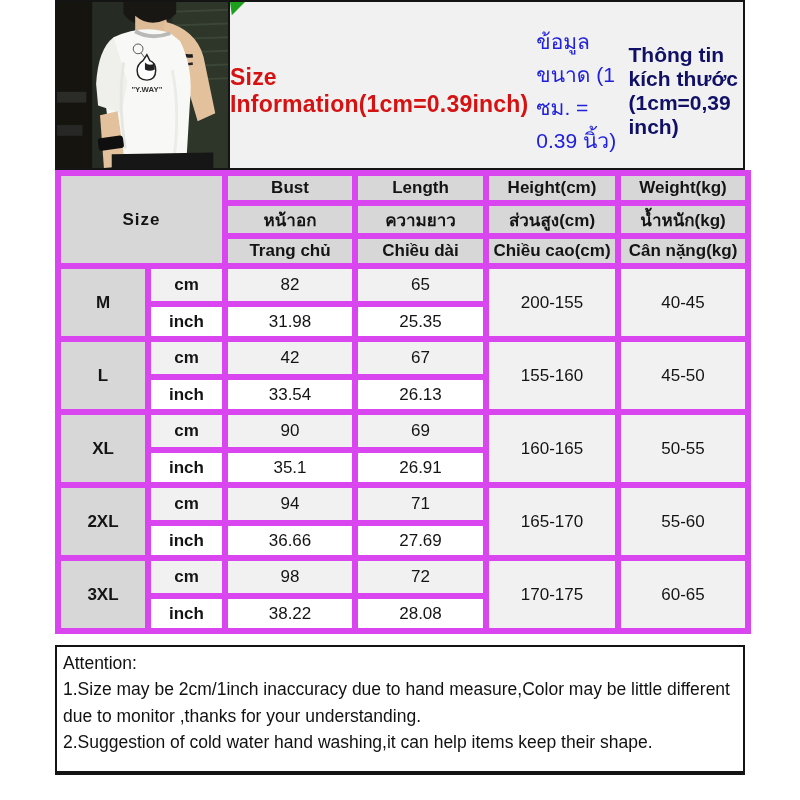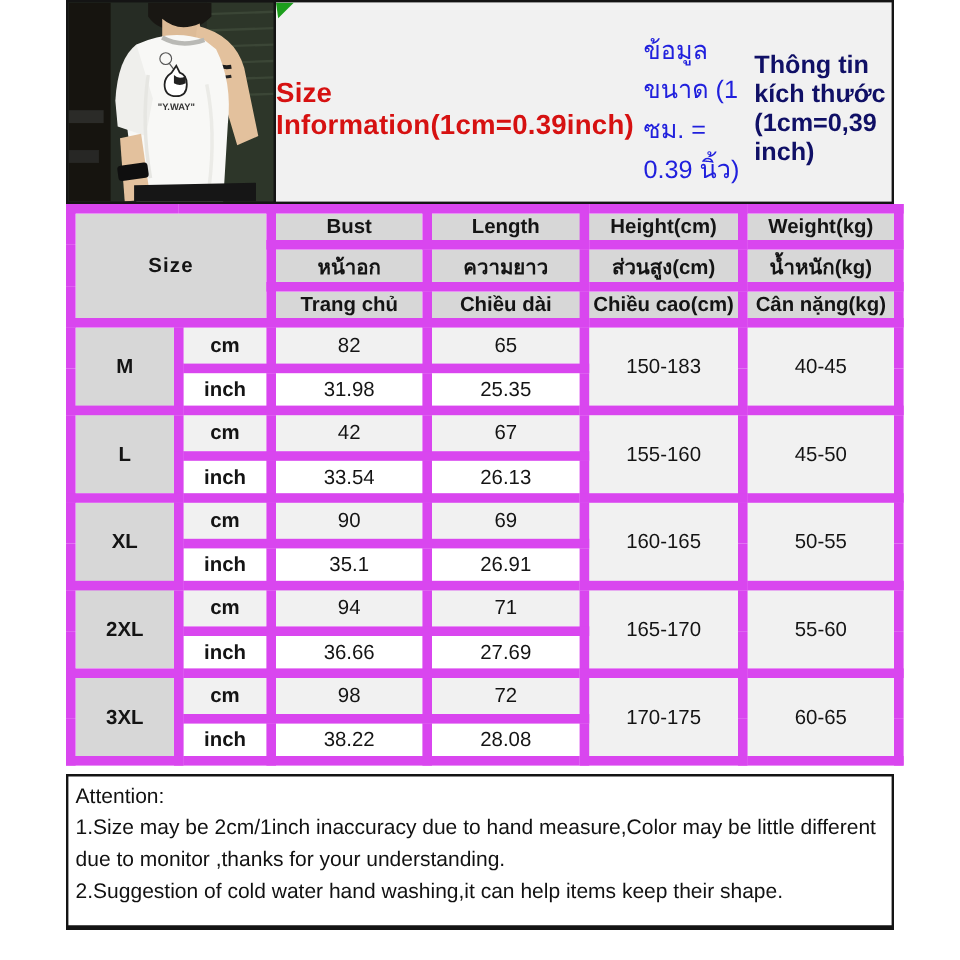--- a/index.html
+++ b/index.html
@@ -33,21 +33,21 @@
   .t-th { color:#2020dd; font-weight:normal; font-size:21px; }
   .t-vi { color:#101066; font-weight:bold; font-size:21px; }
 
   
   .size-table {
     position:absolute; left:55px; top:170px; width:690px;
     border-collapse:collapse; table-layout:fixed;
     border:3px solid #141414;
   }
   .size-table td {
-    border:8px solid #d946ef; text-align:center; vertical-align:middle;
+    border:6px solid #d946ef; text-align:center; vertical-align:middle;
     font-size:17px; overflow:hidden; white-space:nowrap;
   }
   .hrow td { height:30px; background:#d7d7d7; font-weight:bold; }
   .c-sizehead { font-size:36px; font-weight:bold; background:#d7d7d7; letter-spacing:1px; }
   .row-cm td { height:38px; }
   .row-inch td { height:35px; }
   .c-size { background:#d7d7d7; font-weight:bold; }
   .c-unit { font-weight:bold; }
   .bg-light { background:#f1f1f1; }
   .bg-white { background:#ffffff; }
@@ -142,21 +142,21 @@
     <td>Chiều dài</td>
     <td>Chiều cao(cm)</td>
     <td>Cân nặng(kg)</td>
   </tr>
 
   <tr class="row-cm">
     <td class="c-size" rowspan="2">M</td>
     <td class="c-unit bg-light">cm</td>
     <td class="bg-light">82</td>
     <td class="bg-light">65</td>
-    <td class="c-range" rowspan="2">150-183</td>
+    <td class="c-range" rowspan="2">200-155</td>
     <td class="c-range" rowspan="2">40-45</td>
   </tr>
   <tr class="row-inch">
     <td class="c-unit bg-white">inch</td>
     <td class="bg-white">31.98</td>
     <td class="bg-white">25.35</td>
   </tr>
 
   <tr class="row-cm">
     <td class="c-size" rowspan="2">L</td>

